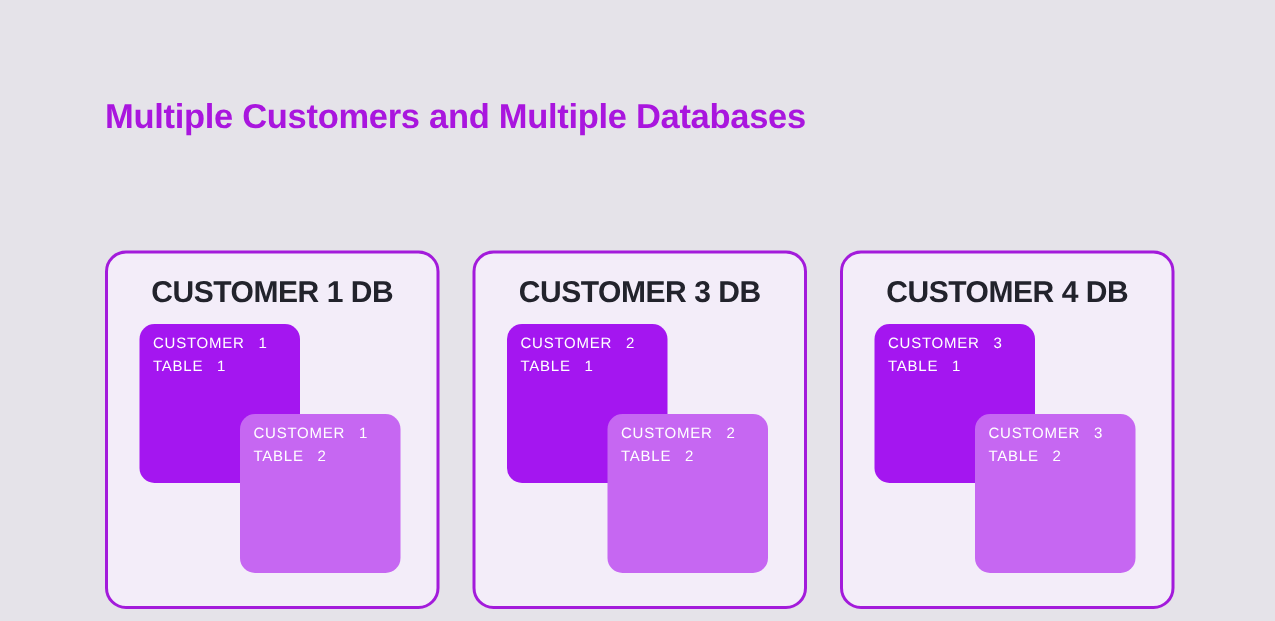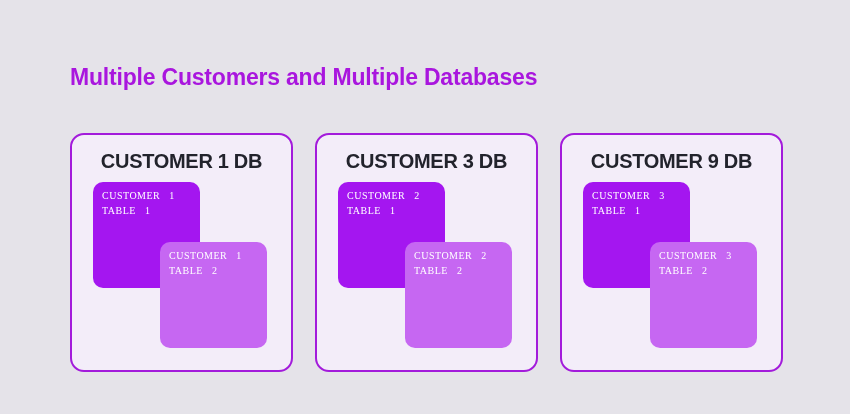--- a/index.html
+++ b/index.html
@@ -43,20 +43,21 @@
     gap: 22px;
   }
 
   .card {
     position: relative;
     width: 223px;
     height: 239px;
     background: var(--card-bg, #f3edf9);
     border: 2px solid var(--card-border, #a31bdb);
     border-radius: 14px;
+    margin-top: 34px;
   }
 
   .card-heading {
     position: absolute;
     left: 0;
     right: 0;
     top: 15px;
     text-align: center;
     font-size: 20px;
     font-weight: 700;
@@ -64,21 +65,21 @@
     color: var(--heading-color, #22232c);
   }
 
   .table-box {
     position: absolute;
     width: 107px;
     height: 106px;
     border-radius: 10px;
     padding: 6px 9px;
     color: var(--table-text, #ffffff);
-    font-family: Liberation Serif, serif;
+    font-family: Liberation Sans, sans-serif;
     font-size: 10px;
     line-height: 15px;
     letter-spacing: 0.5px;
     word-spacing: 6px;
     white-space: nowrap;
   }
 
   .table-1 {
     left: 21px;
     top: 47px;
@@ -120,21 +121,21 @@
         <div>CUSTOMER 2</div>
         <div>TABLE 1</div>
       </div>
       <div class="table-box table-2">
         <div>CUSTOMER 2</div>
         <div>TABLE 2</div>
       </div>
     </div>
 
     <div class="card">
-      <div class="card-heading">CUSTOMER 9 DB</div>
+      <div class="card-heading">CUSTOMER 4 DB</div>
       <div class="table-box table-1">
         <div>CUSTOMER 3</div>
         <div>TABLE 1</div>
       </div>
       <div class="table-box table-2">
         <div>CUSTOMER 3</div>
         <div>TABLE 2</div>
       </div>
     </div>
 

